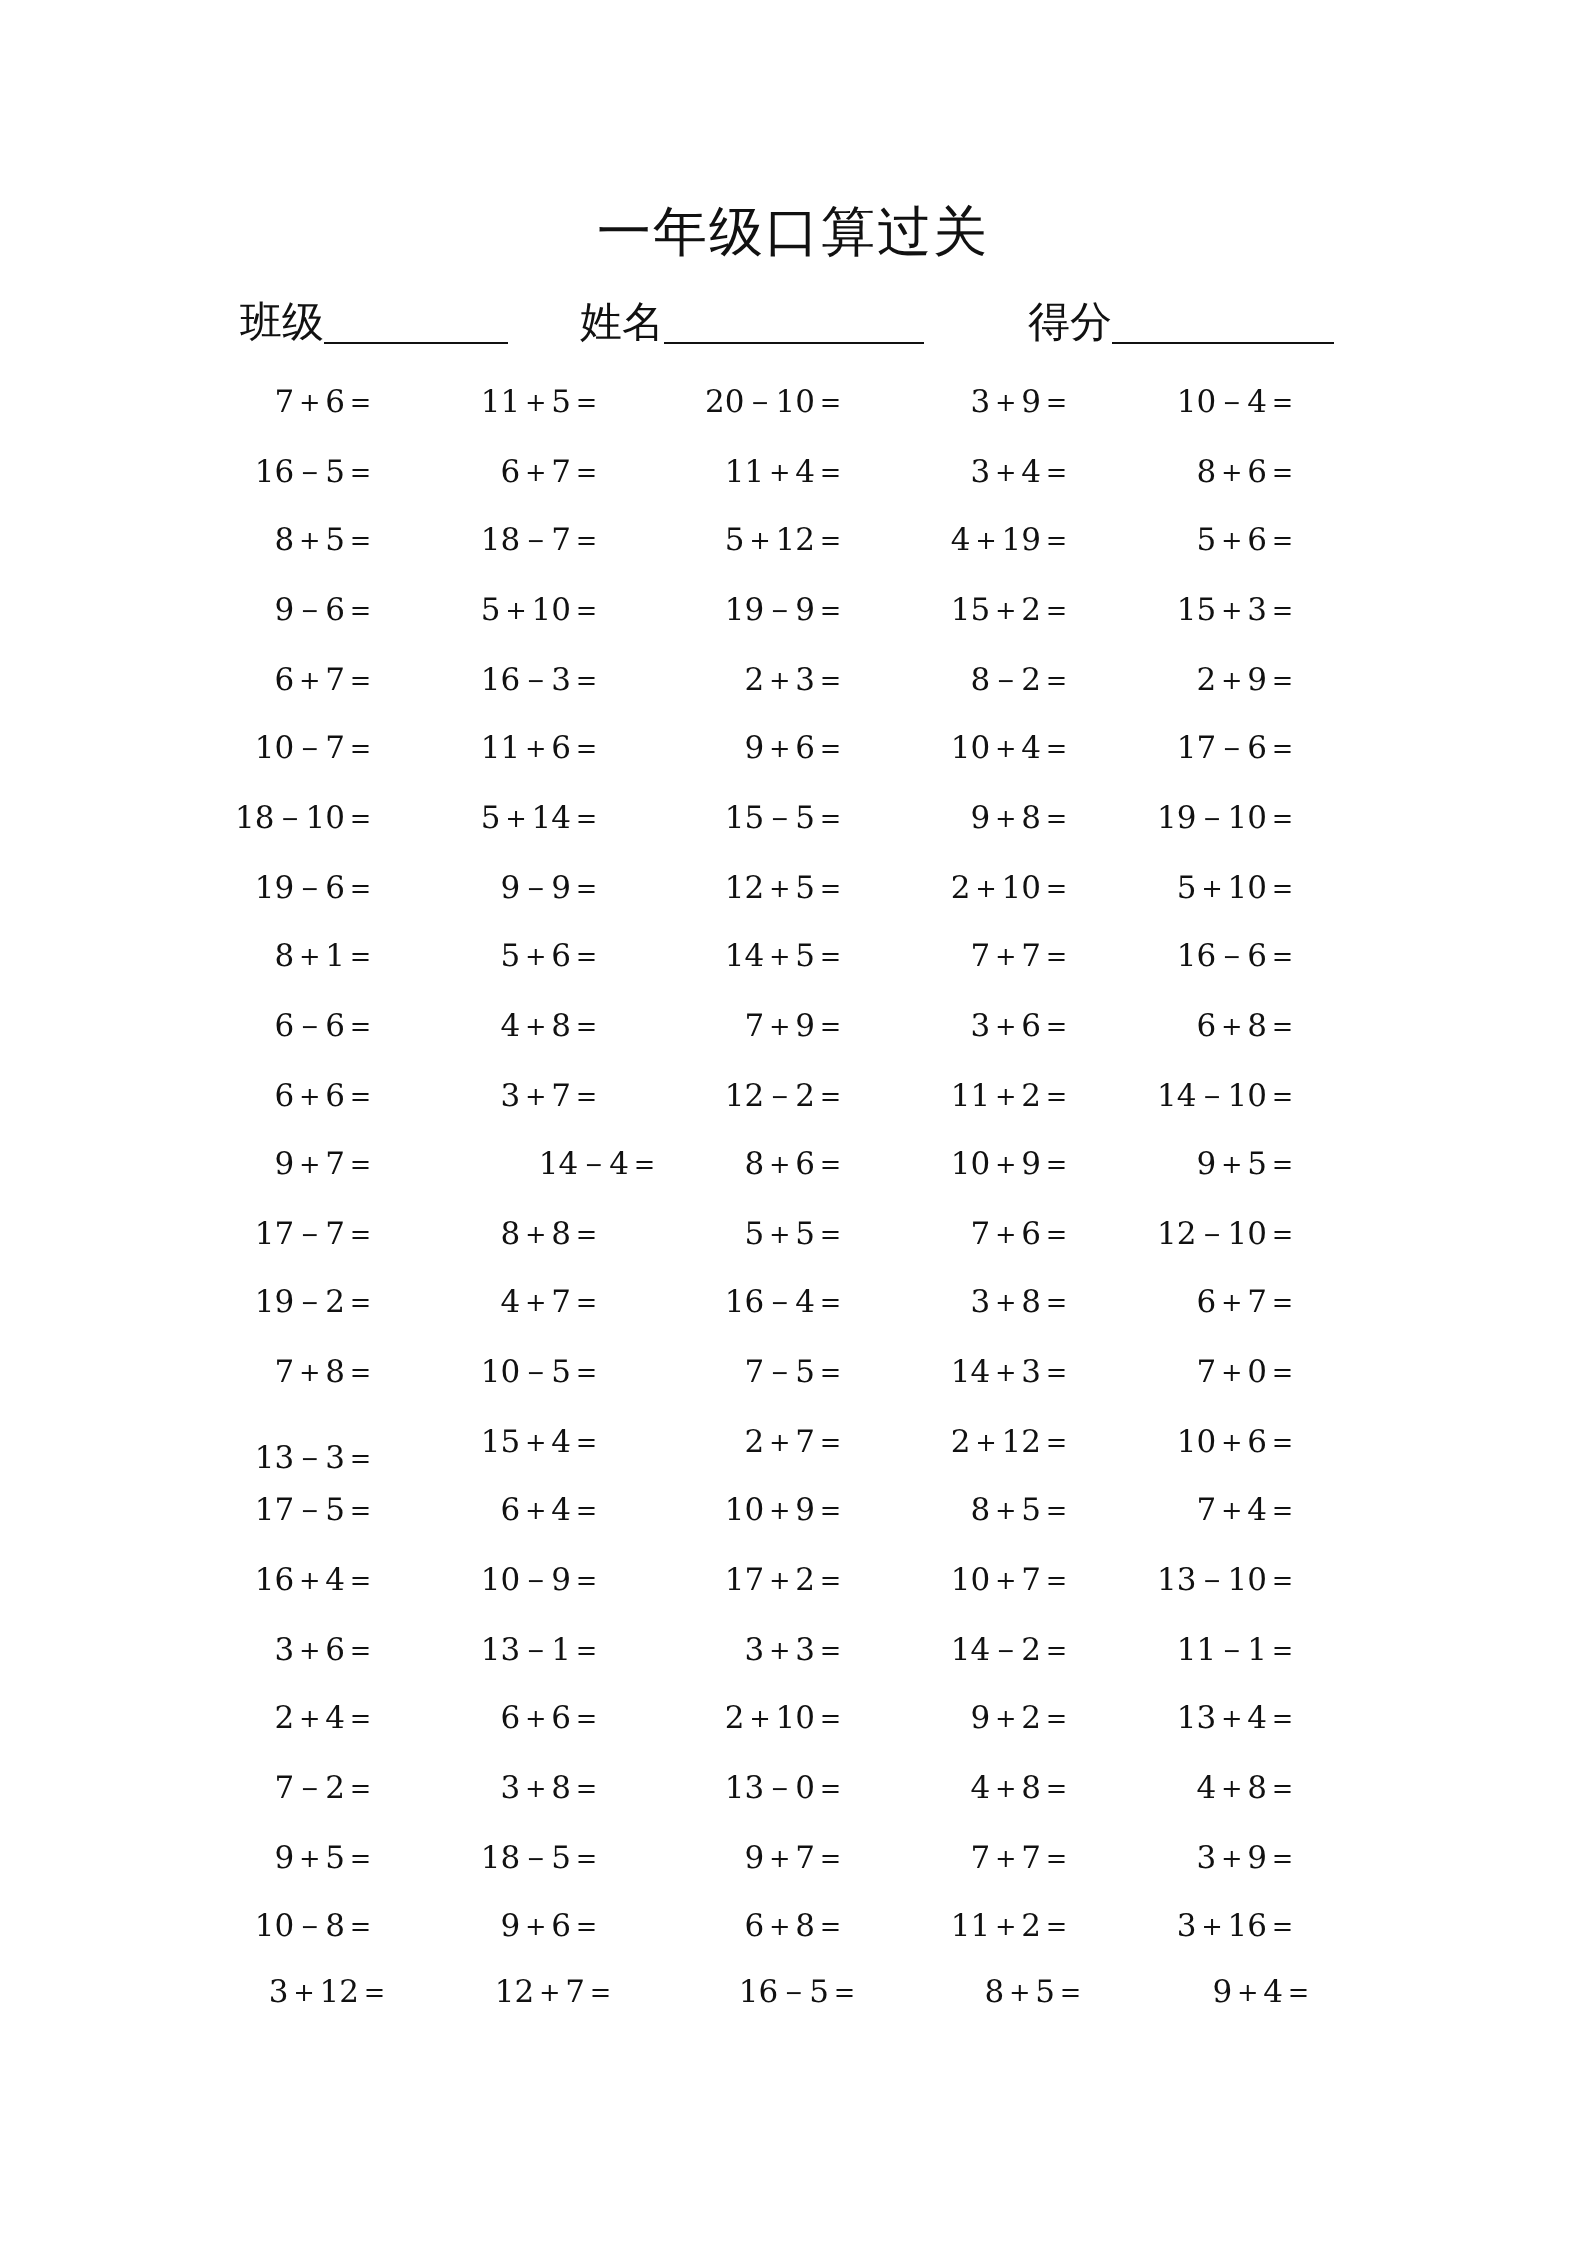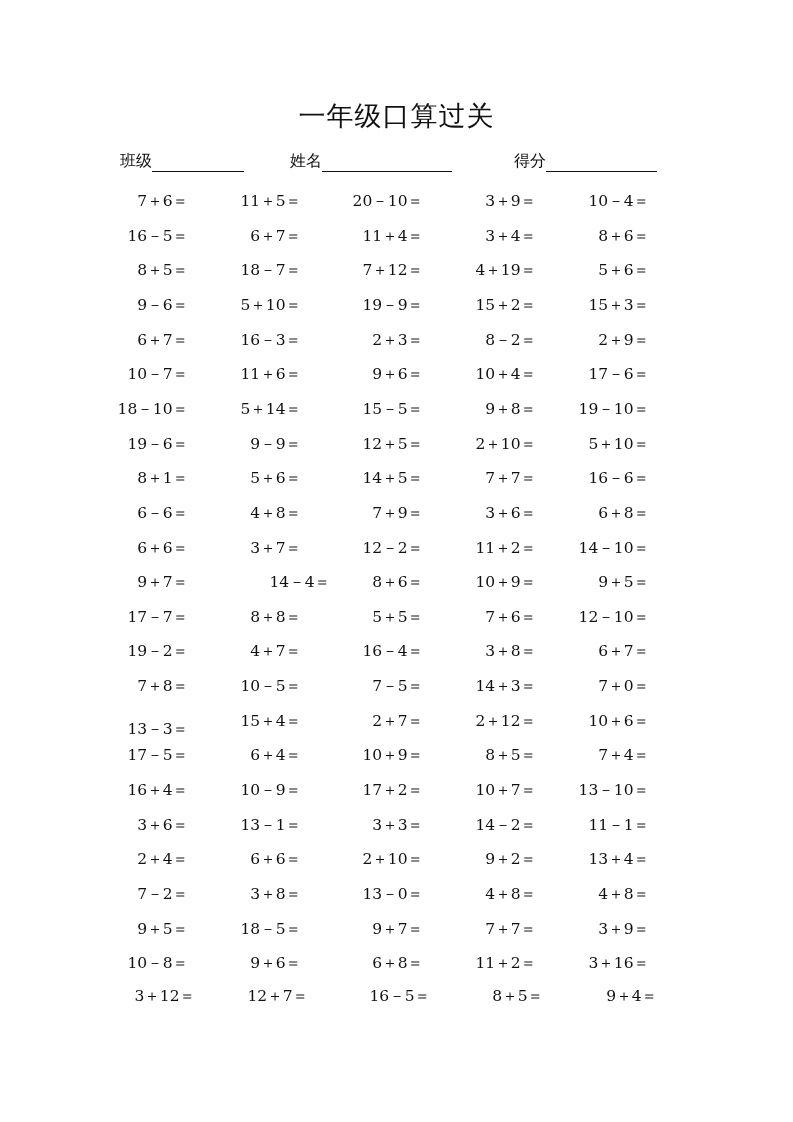--- a/index.html
+++ b/index.html
@@ -8,21 +8,21 @@
       font-family: "DejaVu Serif", "Liberation Serif", serif;
       color: #111111;
     }
     .title {
       position: absolute; left: 0; width: 793px; top: 98px;
       text-align: center; font-size: 27px; letter-spacing: 1px;
       font-family: "DejaVu Sans", "Liberation Sans", sans-serif;
     }
     .field {
       position: absolute; top: 146px; height: 26px;
-      font-size: 16px; display: flex; align-items: flex-end;
+      font-size: 21px; display: flex; align-items: flex-end;
       font-family: Liberation Serif, serif;
     }
     .field .label { line-height: 22px; }
     .field .line {
       display: inline-block; border-bottom: 1.3px solid #111; height: 22px;
     }
     .problem {
       position: absolute; font-size: 15.5px; line-height: 20px;
       text-align: right; white-space: nowrap;
     }
@@ -51,21 +51,21 @@
     <div class="problem" style="right: 370px; top: 191px;">20－10＝</div>
     <div class="problem" style="right: 257px; top: 191px;">3＋9＝</div>
     <div class="problem" style="right: 144px; top: 191px;">10－4＝</div>
     <div class="problem" style="right: 605px; top: 225.65px;">16－5＝</div>
     <div class="problem" style="right: 492px; top: 225.65px;">6＋7＝</div>
     <div class="problem" style="right: 370px; top: 225.65px;">11＋4＝</div>
     <div class="problem" style="right: 257px; top: 225.65px;">3＋4＝</div>
     <div class="problem" style="right: 144px; top: 225.65px;">8＋6＝</div>
     <div class="problem" style="right: 605px; top: 260.3px;">8＋5＝</div>
     <div class="problem" style="right: 492px; top: 260.3px;">18－7＝</div>
-    <div class="problem" style="right: 370px; top: 260.3px;">7＋12＝</div>
+    <div class="problem" style="right: 370px; top: 260.3px;">5＋12＝</div>
     <div class="problem" style="right: 257px; top: 260.3px;">4＋19＝</div>
     <div class="problem" style="right: 144px; top: 260.3px;">5＋6＝</div>
     <div class="problem" style="right: 605px; top: 294.95px;">9－6＝</div>
     <div class="problem" style="right: 492px; top: 294.95px;">5＋10＝</div>
     <div class="problem" style="right: 370px; top: 294.95px;">19－9＝</div>
     <div class="problem" style="right: 257px; top: 294.95px;">15＋2＝</div>
     <div class="problem" style="right: 144px; top: 294.95px;">15＋3＝</div>
     <div class="problem" style="right: 605px; top: 329.6px;">6＋7＝</div>
     <div class="problem" style="right: 492px; top: 329.6px;">16－3＝</div>
     <div class="problem" style="right: 370px; top: 329.6px;">2＋3＝</div>

